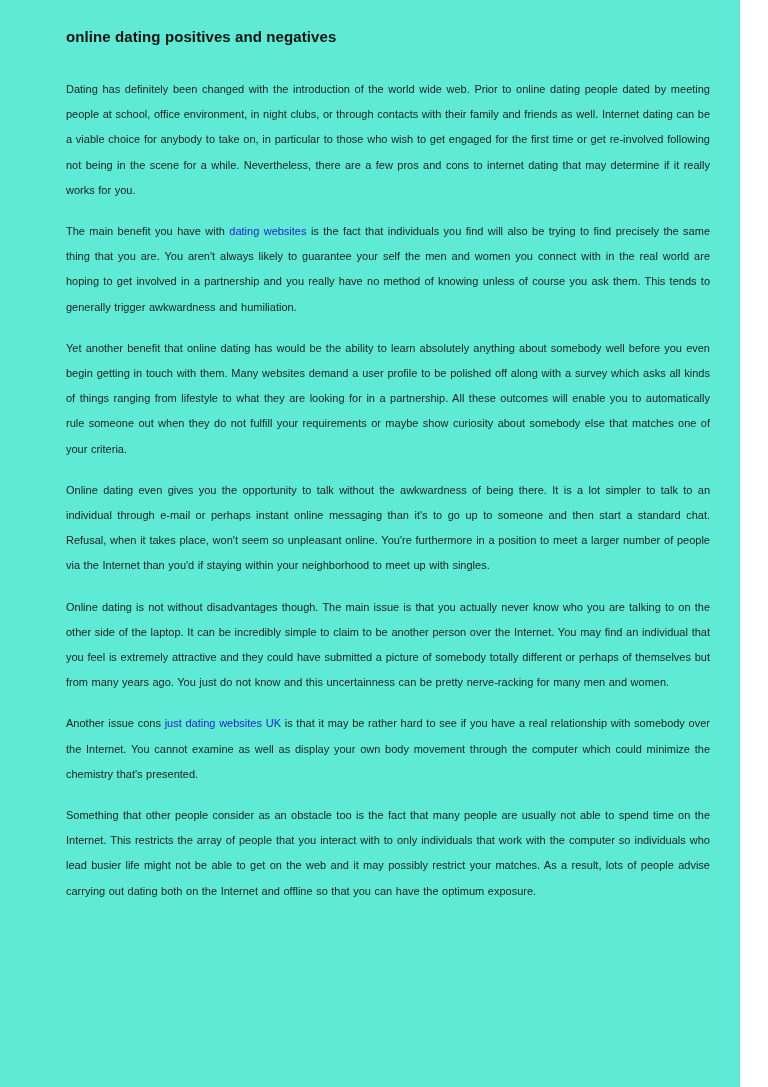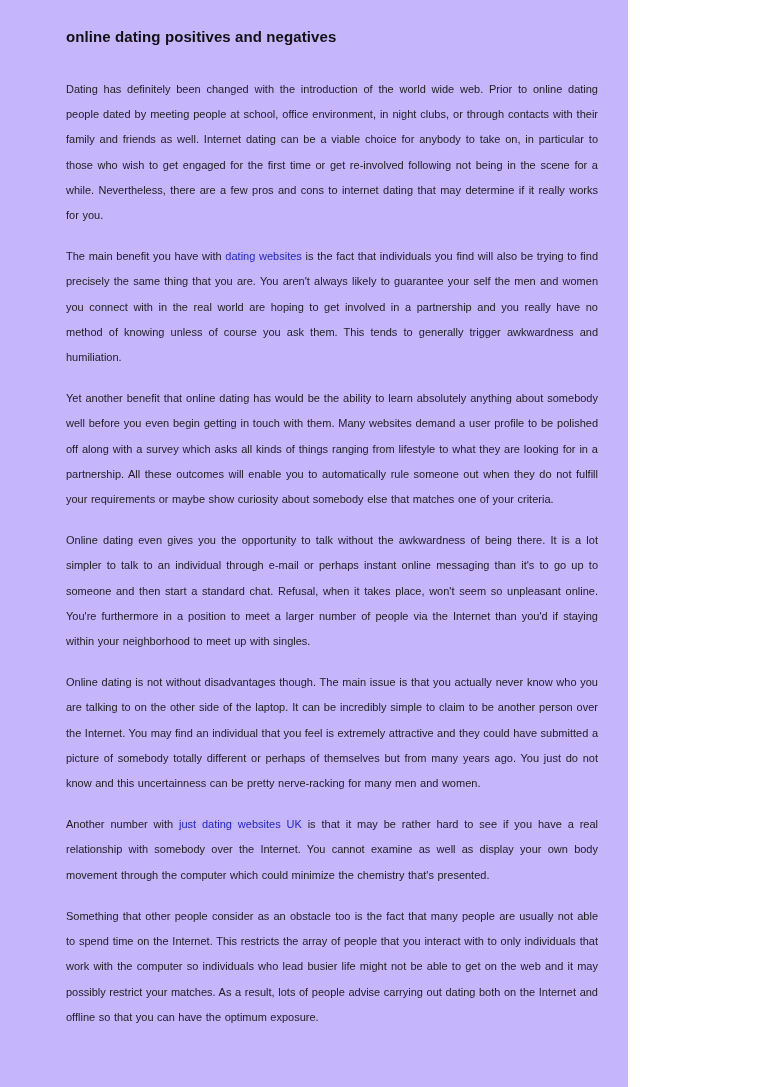--- a/index.html
+++ b/index.html
@@ -2,23 +2,23 @@
 <html><head>
 <meta charset="utf-8">
 <style>
   html, body {
     margin: 0;
     padding: 0;
     background: #ffffff;
   }
   .page {
     position: relative;
-    width: 628px;
+    width: 740px;
     height: 1087px;
-    background: #c4b5fd;
+    background: #5eead4;
     box-sizing: border-box;
     padding: 26px 30px 0 66px;
     overflow: hidden;
     font-family: "Liberation Sans", "DejaVu Sans", sans-serif;
     color: #1e1e1e;
   }
   .doc-title {
     font-size: 15px;
     line-height: 22px;
     font-weight: bold;
@@ -52,17 +52,17 @@
   <p class="doc-paragraph">Dating has definitely been changed with the introduction of the world wide web. Prior to online dating people dated by meeting people at school, office environment, in night clubs, or through contacts with their family and friends as well. Internet dating can be a viable choice for anybody to take on, in particular to those who wish to get engaged for the first time or get re-involved following not being in the scene for a while. Nevertheless, there are a few pros and cons to internet dating that may determine if it really works for you.</p>
 
   <p class="doc-paragraph"><span>The main benefit you have with </span><a class="doc-link">dating websites</a><span> is the fact that individuals you find will also be trying to find precisely the same thing that you are. You aren't always likely to guarantee your self the men and women you connect with in the real world are hoping to get involved in a partnership and you really have no method of knowing unless of course you ask them. This tends to generally trigger awkwardness and humiliation.</span></p>
 
   <p class="doc-paragraph">Yet another benefit that online dating has would be the ability to learn absolutely anything about somebody well before you even begin getting in touch with them. Many websites demand a user profile to be polished off along with a survey which asks all kinds of things ranging from lifestyle to what they are looking for in a partnership. All these outcomes will enable you to automatically rule someone out when they do not fulfill your requirements or maybe show curiosity about somebody else that matches one of your criteria.</p>
 
   <p class="doc-paragraph">Online dating even gives you the opportunity to talk without the awkwardness of being there. It is a lot simpler to talk to an individual through e-mail or perhaps instant online messaging than it's to go up to someone and then start a standard chat. Refusal, when it takes place, won't seem so unpleasant online. You're furthermore in a position to meet a larger number of people via the Internet than you'd if staying within your neighborhood to meet up with singles.</p>
 
   <p class="doc-paragraph">Online dating is not without disadvantages though. The main issue is that you actually never know who you are talking to on the other side of the laptop. It can be incredibly simple to claim to be another person over the Internet. You may find an individual that you feel is extremely attractive and they could have submitted a picture of somebody totally different or perhaps of themselves but from many years ago. You just do not know and this uncertainness can be pretty nerve-racking for many men and women.</p>
 
-  <p class="doc-paragraph"><span>Another number with </span><a class="doc-link">just dating websites UK</a><span> is that it may be rather hard to see if you have a real relationship with somebody over the Internet. You cannot examine as well as display your own body movement through the computer which could minimize the chemistry that's presented.</span></p>
+  <p class="doc-paragraph"><span>Another issue cons </span><a class="doc-link">just dating websites UK</a><span> is that it may be rather hard to see if you have a real relationship with somebody over the Internet. You cannot examine as well as display your own body movement through the computer which could minimize the chemistry that's presented.</span></p>
 
   <p class="doc-paragraph">Something that other people consider as an obstacle too is the fact that many people are usually not able to spend time on the Internet. This restricts the array of people that you interact with to only individuals that work with the computer so individuals who lead busier life might not be able to get on the web and it may possibly restrict your matches. As a result, lots of people advise carrying out dating both on the Internet and offline so that you can have the optimum exposure.</p>
 
 </div>
 
 </body></html>

